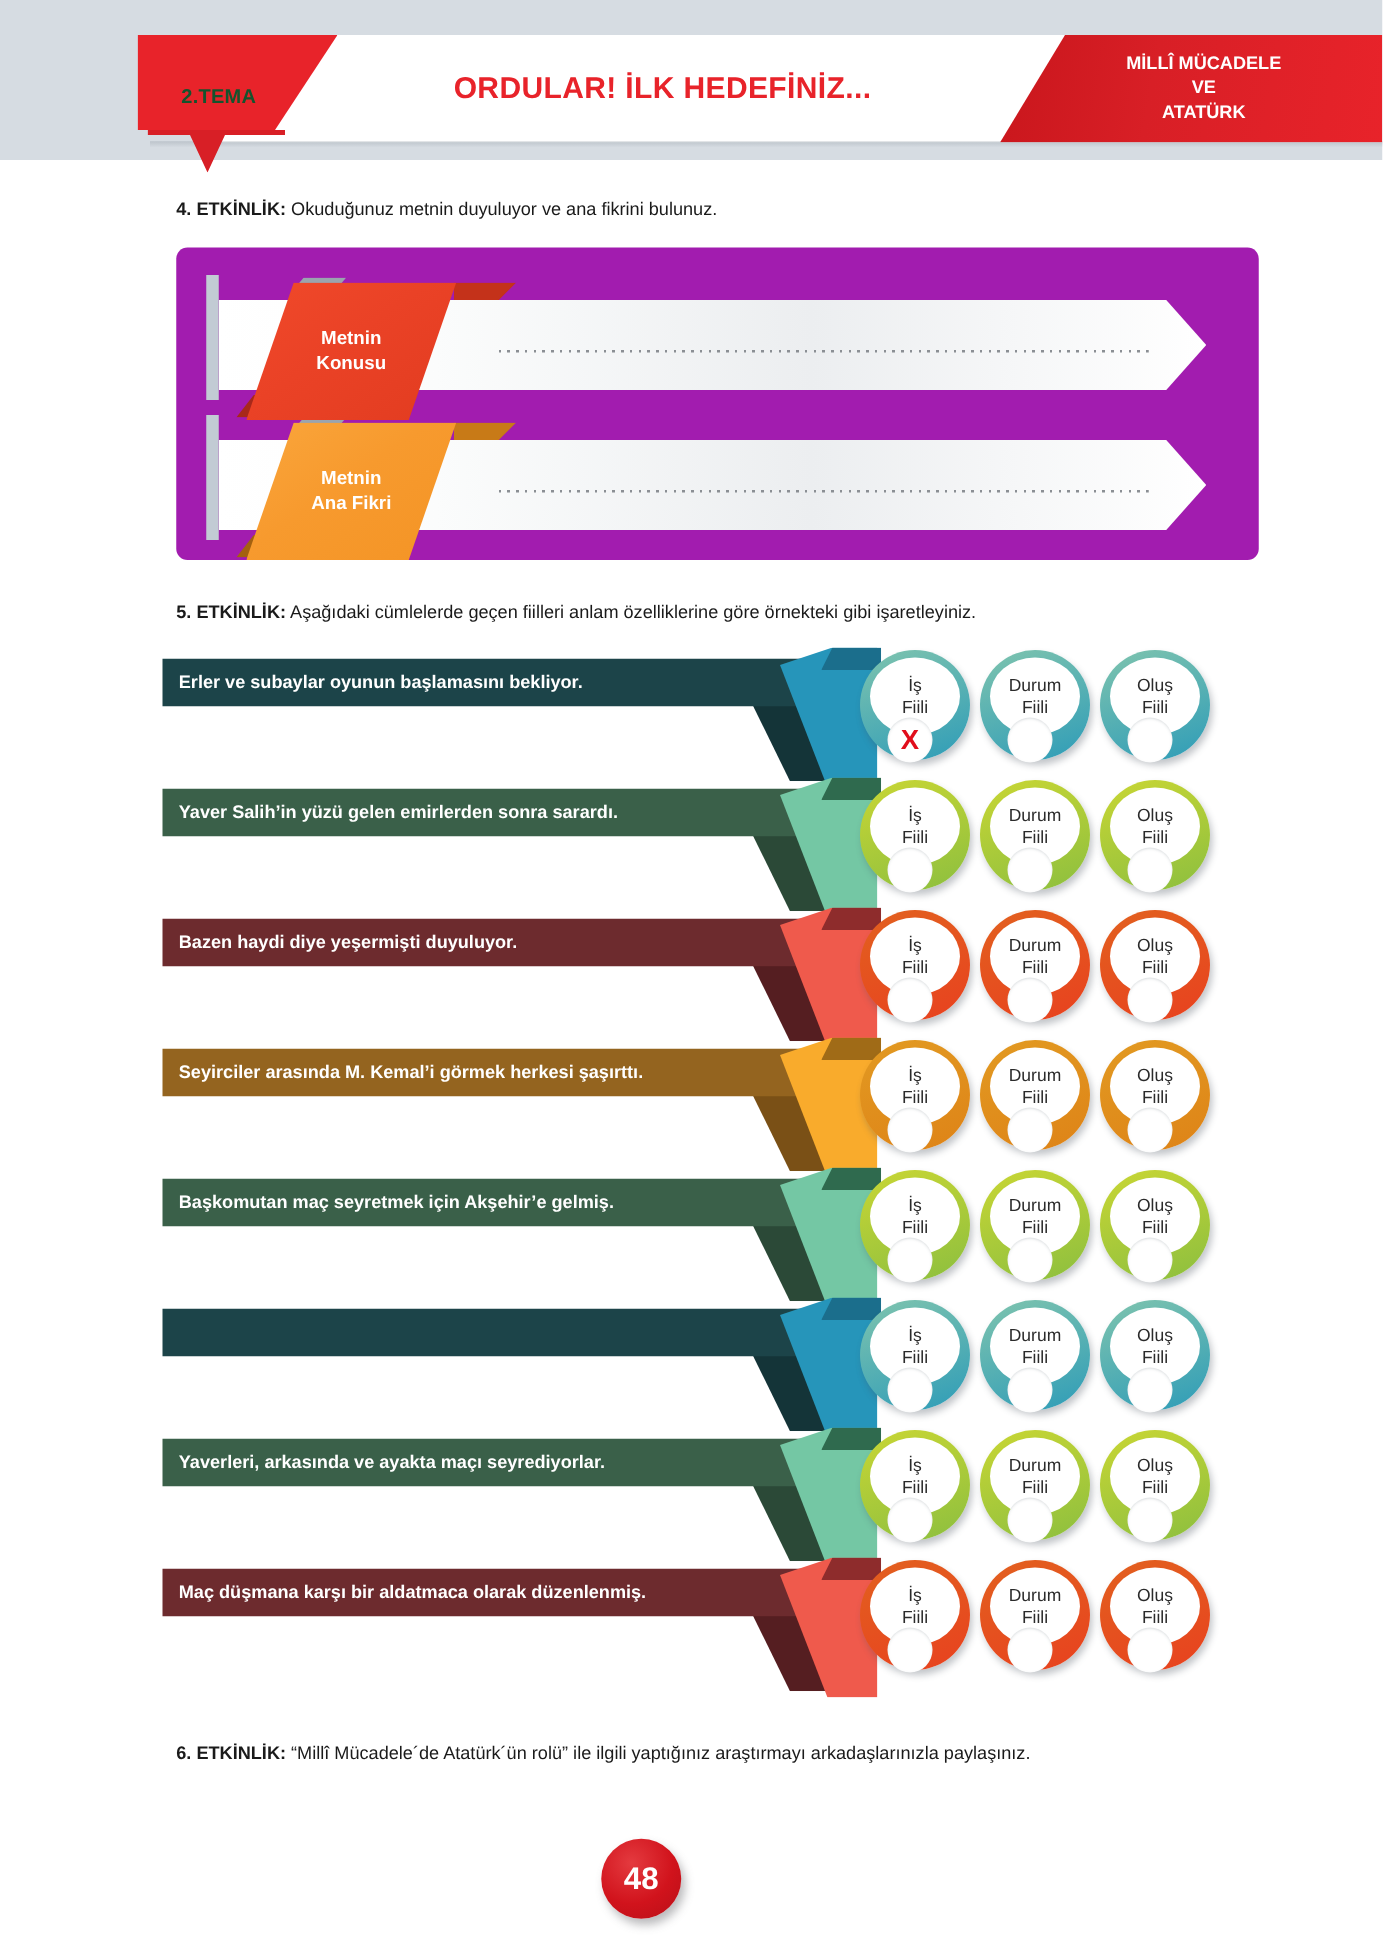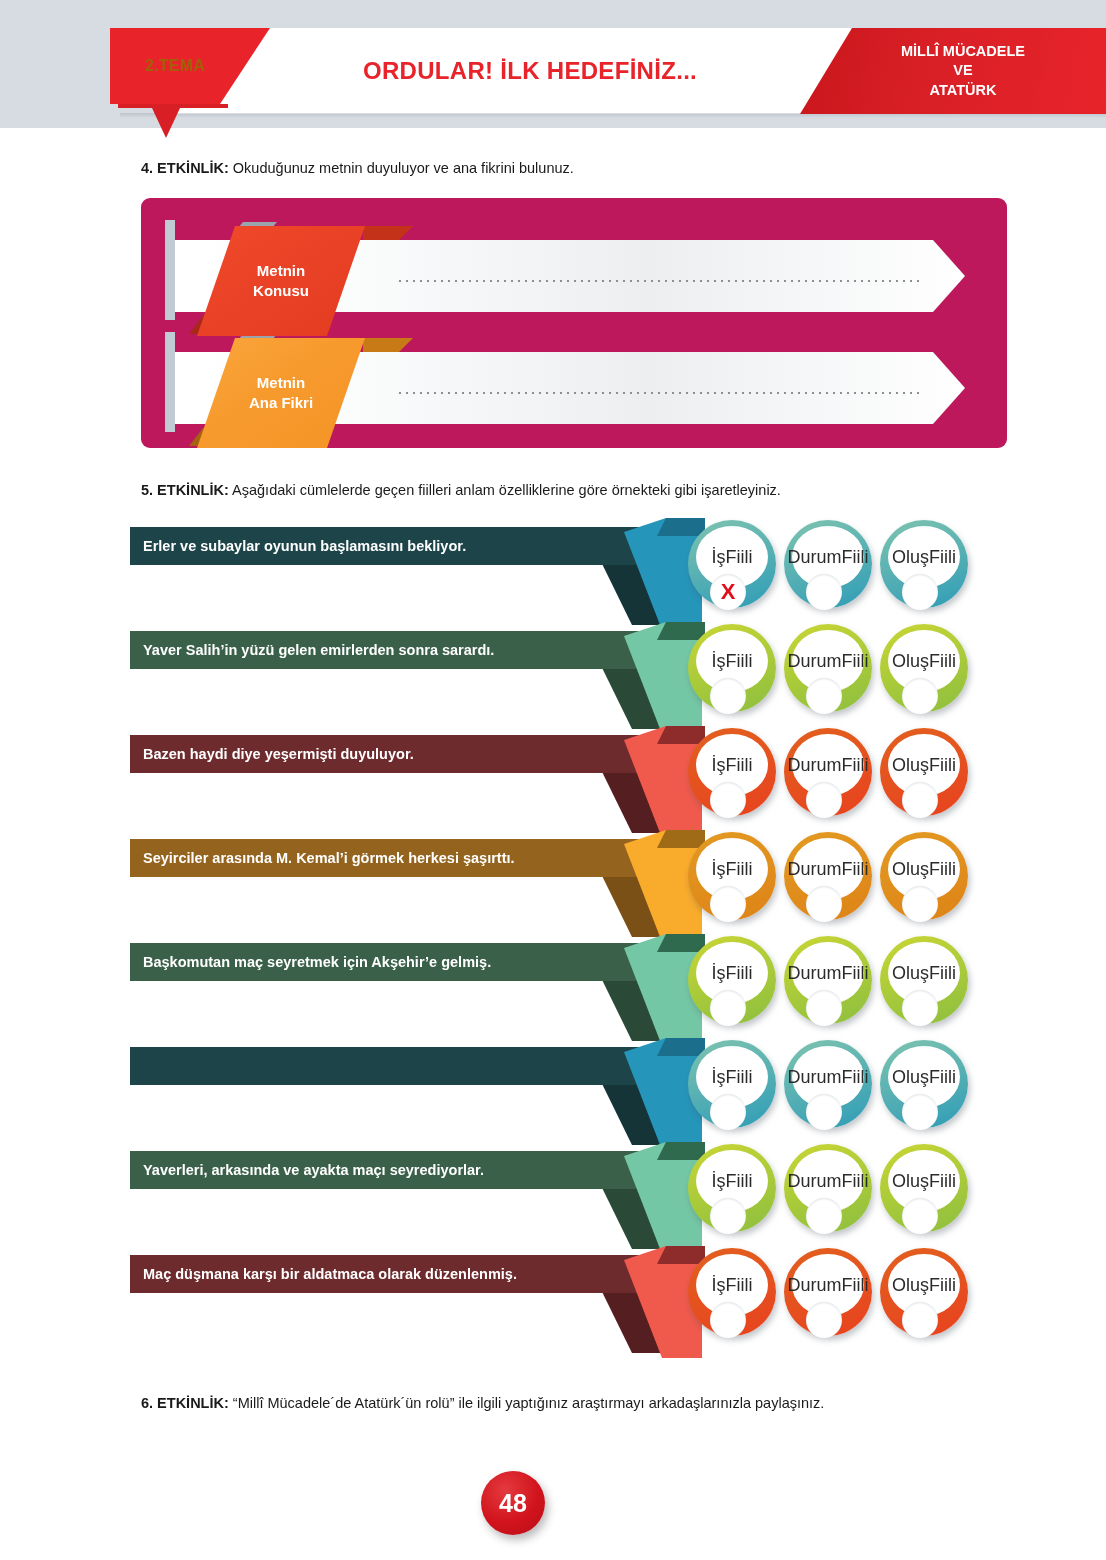--- a/index.html
+++ b/index.html
@@ -51,23 +51,23 @@
   }
   .tema-fold2 {
     position: absolute; left: 118px; top: 104px;
     width: 110px; height: 36px;
     z-index: 3;
     background: #d81f26;
     clip-path: polygon(0 0, 110px 0, 110px 4px, 62px 4px, 48px 34px, 34px 4px, 0 4px);
   }
   .tema-label {
     position: absolute; left: 110px; top: 28px;
-    width: 130px; height: 76px;
+    width: 130px; height: 100px;
     display: flex; align-items: center; justify-content: center;
-    color: #a16207; font-size: 16px; font-weight: bold;
+    color: #14532d; font-size: 16px; font-weight: bold;
     letter-spacing: .2px;
     z-index: 6;
   }
   .hdr-title {
     position: absolute; left: 280px; top: 28px;
     width: 500px; height: 86px;
     display: flex; align-items: center; justify-content: center;
     color: #e8232a; font-size: 24px; font-weight: bold;
     letter-spacing: .3px;
     z-index: 6;
@@ -95,21 +95,21 @@
     font-size: 14.5px;
     color: #1a1a1a;
     white-space: nowrap;
   }
   .act-line .num { font-weight: bold; }
 
   
   .a4-panel {
     position: absolute; left: 141px; top: 198px;
     width: 866px; height: 250px;
-    background: #be185d;
+    background: #a21caf;
     border-radius: 9px;
   }
   .a4-bar {
     position: absolute;
     height: 72px;
     background: linear-gradient(to right, #ffffff 0%, #fbfcfc 22%, #eceef0 60%, #ffffff 100%);
     filter: drop-shadow(2px 4px 4px rgba(80,95,110,.35));
   }
   .a4-dots {
     position: absolute;
@@ -206,23 +206,23 @@
   }
   .ring-inner {
     position: absolute; left: 12px; top: 10px;
     width: 72px; height: 62px;
     border-radius: 50%;
     background: #ffffff;
   }
   .ring-label {
     position: absolute; left: 12px; top: 10px;
     width: 72px; height: 62px;
-    display: flex; flex-direction: row;
+    display: flex; flex-direction: column;
     align-items: center; justify-content: center;
-    font-size: 18px; color: #2b2b2b; line-height: 1.25;
+    font-size: 14px; color: #2b2b2b; line-height: 1.25;
     text-align: center;
   }
   .ring-mark {
     position: absolute; left: 26px; top: 58px;
     width: 36px; height: 36px;
     border-radius: 50%;
     background: #ffffff;
     box-shadow: inset 0 1px 2px rgba(120,130,140,.25);
   }
   .ring-mark.marked {

